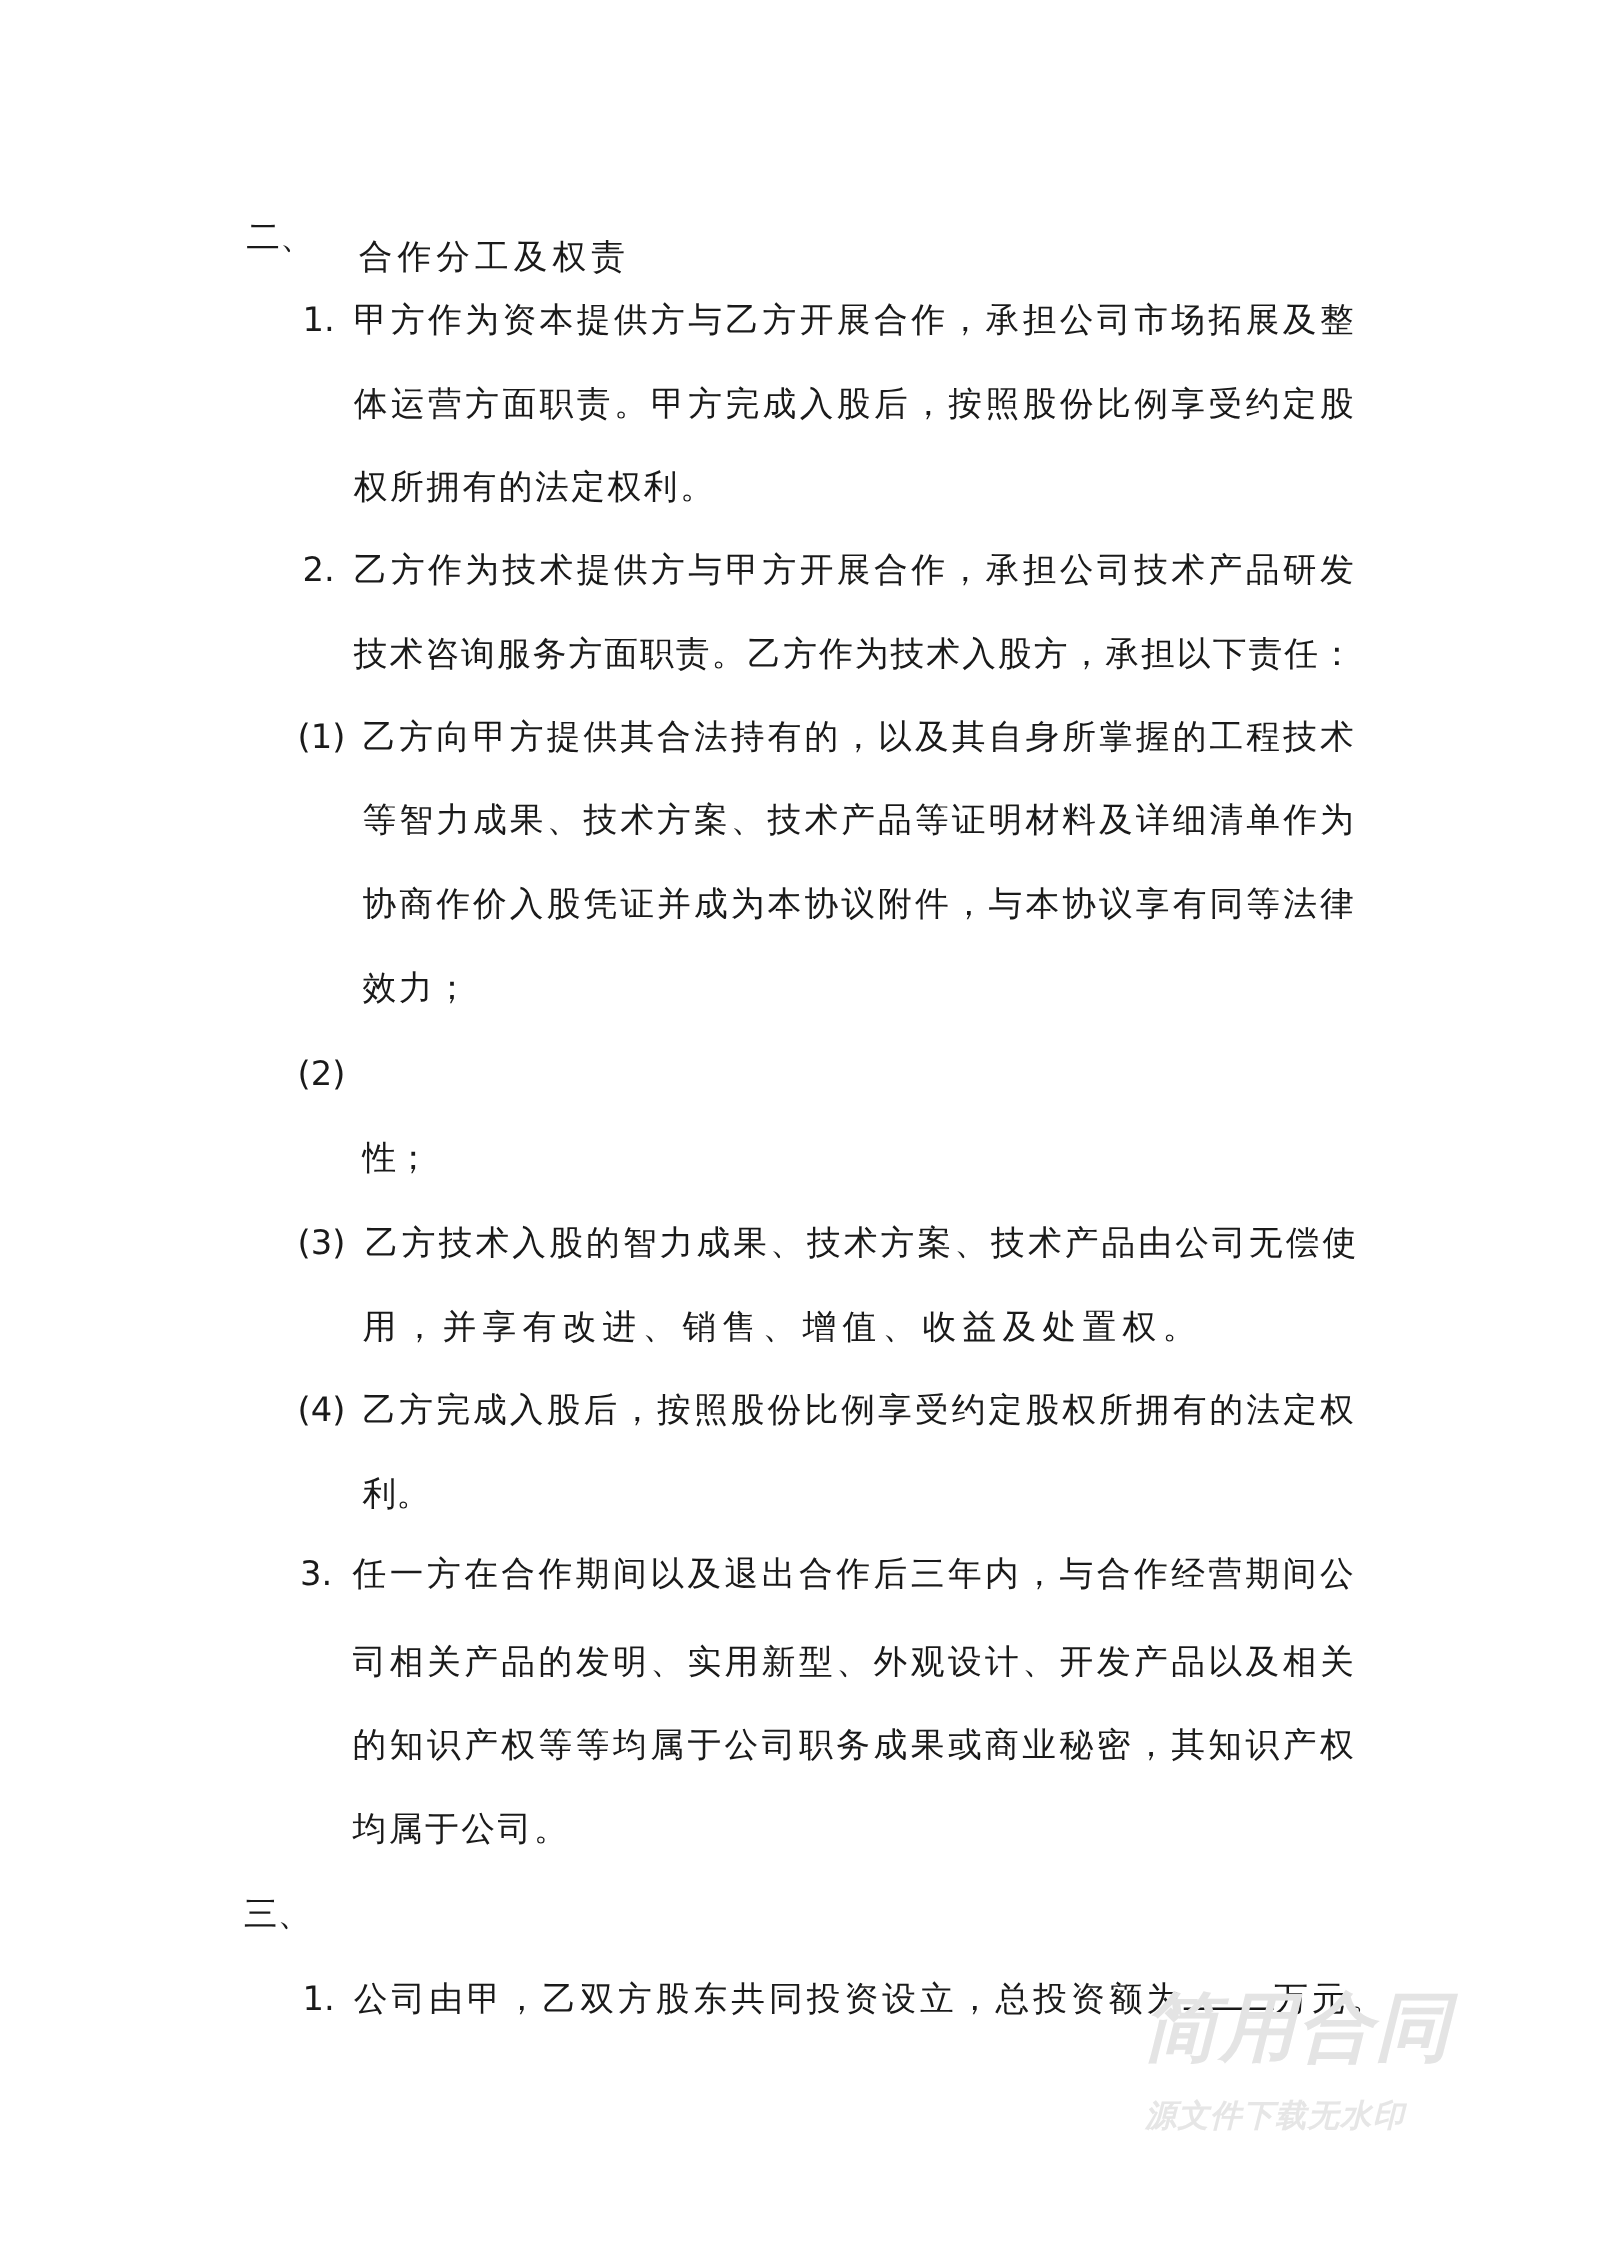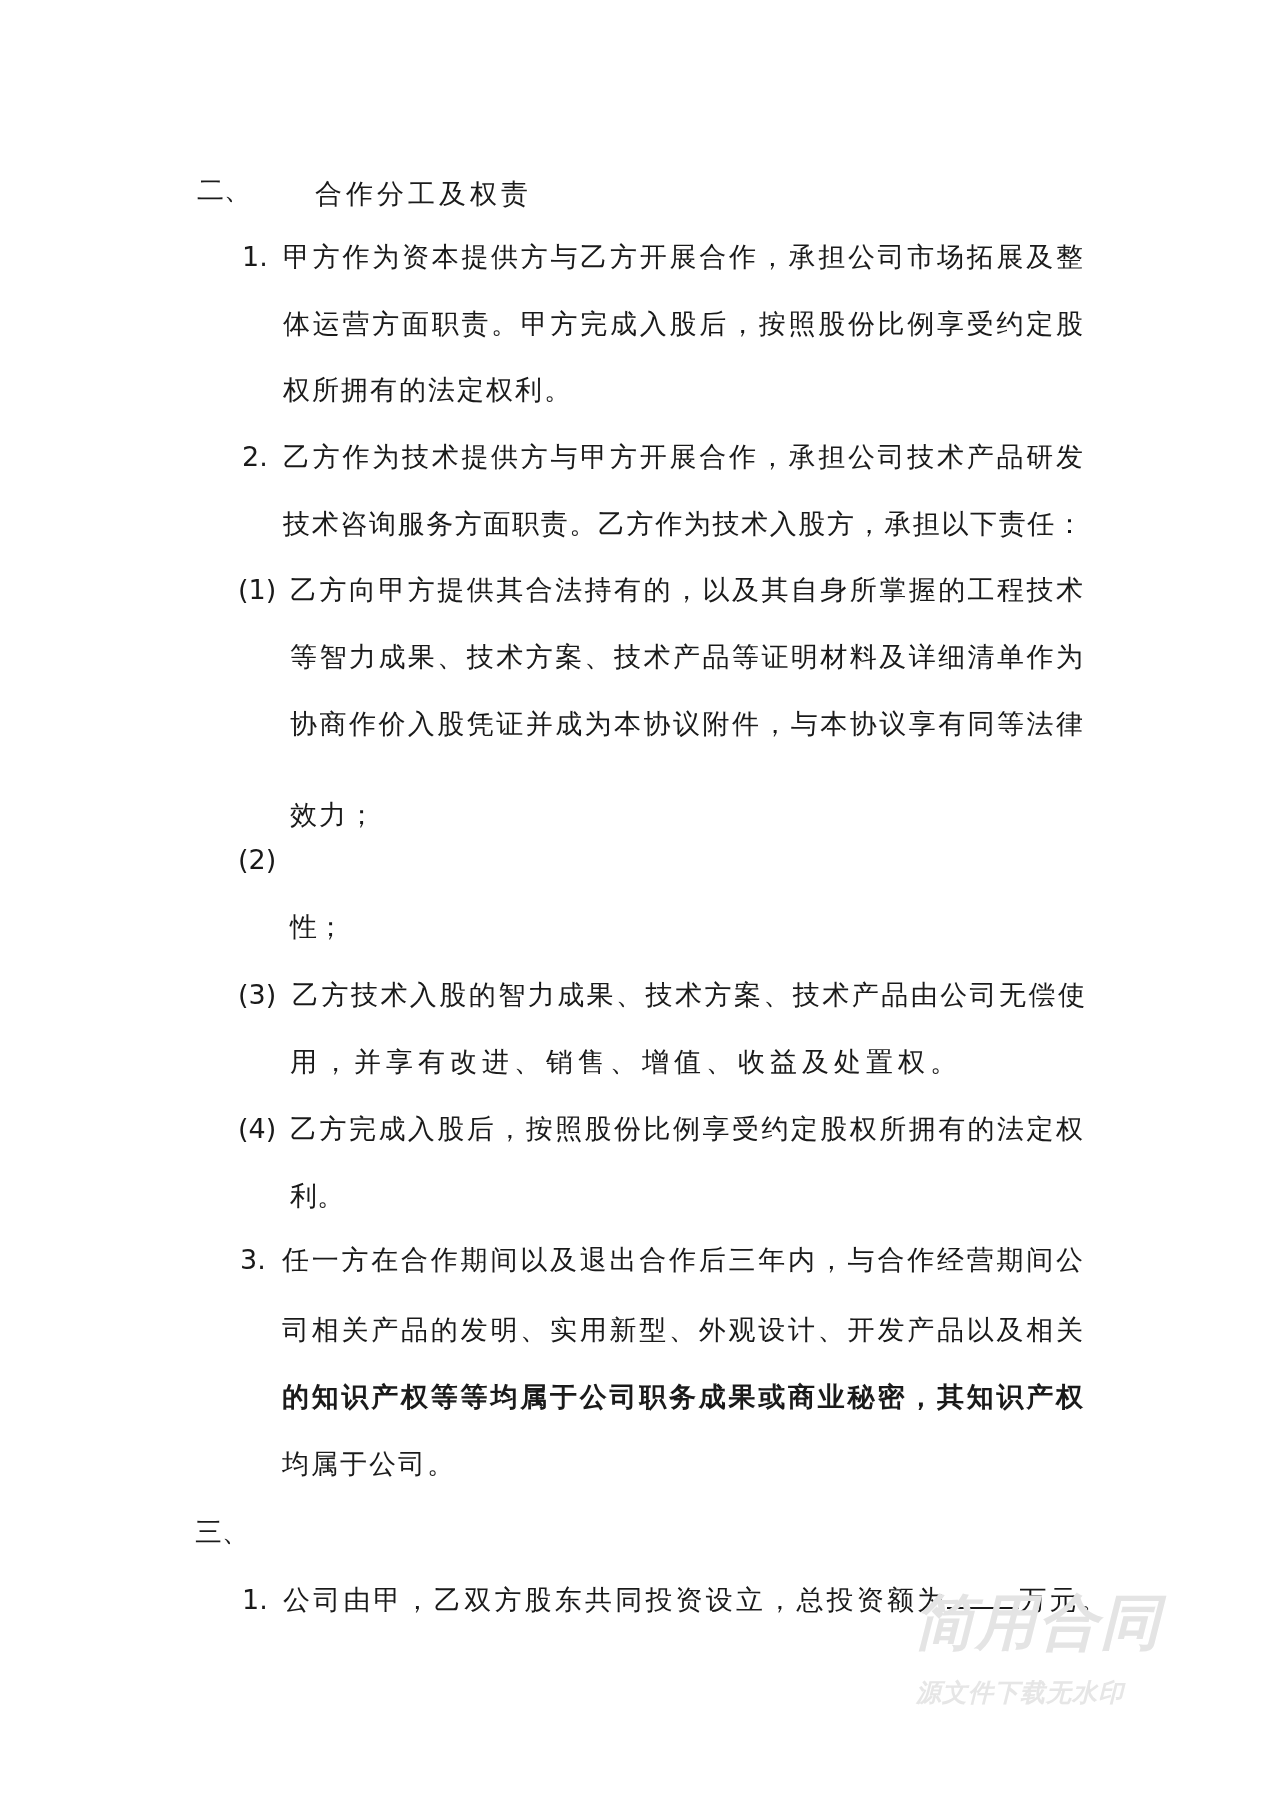--- a/index.html
+++ b/index.html
@@ -29,52 +29,52 @@
     font-family: "DejaVu Sans", sans-serif; font-weight: bold; font-style: italic;
     font-size: 25px; line-height: 34px; color: #e6e6e6; letter-spacing: 1px; white-space: nowrap;
   }
 </style>
 </head>
 <body>
 
 <div class="page">
 
   <div class="num" style="left:197px; top:172px;">二、</div>
-  <div class="ln" style="left:287px; top:176px; letter-spacing:4px;margin-left:28px;">合作分工及权责</div>
+  <div class="ln" style="left:287px; top:188px; letter-spacing:4px;">合作分工及权责</div>
 
   <div class="num" style="left:242px; top:239px;">1.</div>
   <div class="ln full" style="left:283px; top:306px; width:800px;">体运营方面职责。甲方完成入股后，按照股份比例享受约定股</div>
   <div class="ln full" style="left:283px; top:239px; width:800px;">甲方作为资本提供方与乙方开展合作，承担公司市场拓展及整</div>
   <div class="ln" style="left:283px; top:372px; letter-spacing:2px;">权所拥有的法定权利。</div>
 
   <div class="num" style="left:242px; top:439px;">2.</div>
   <div class="ln full" style="left:283px; top:439px; width:800px;">乙方作为技术提供方与甲方开展合作，承担公司技术产品研发</div>
   <div class="ln full" style="left:283px; top:506px; width:800px;">技术咨询服务方面职责。乙方作为技术入股方，承担以下责任：</div>
 
   <div class="num" style="left:238px; top:572px;">(1)</div>
   <div class="ln full" style="left:290px; top:572px; width:793px;">乙方向甲方提供其合法持有的，以及其自身所掌握的工程技术</div>
   <div class="ln full" style="left:290px; top:639px; width:793px;">等智力成果、技术方案、技术产品等证明材料及详细清单作为</div>
   <div class="ln full" style="left:290px; top:706px; width:793px;">协商作价入股凭证并成为本协议附件，与本协议享有同等法律</div>
-  <div class="ln" style="left:290px; top:773px; letter-spacing:2px;margin-top:24px;">效力；</div>
+  <div class="ln" style="left:290px; top:773px; letter-spacing:2px;">效力；</div>
 
   <div class="num" style="left:238px; top:842px;">(2)</div>
   <div class="ln" style="left:290px; top:909px;">性；</div>
 
   <div class="num" style="left:238px; top:977px;">(3)</div>
   <div class="ln full" style="left:292px; top:977px; width:793px;">乙方技术入股的智力成果、技术方案、技术产品由公司无偿使</div>
   <div class="ln" style="left:290px; top:1044px; letter-spacing:5px;">用，并享有改进、销售、增值、收益及处置权。</div>
 
   <div class="num" style="left:238px; top:1111px;">(4)</div>
   <div class="ln full" style="left:290px; top:1111px; width:793px;">乙方完成入股后，按照股份比例享受约定股权所拥有的法定权</div>
   <div class="ln" style="left:290px; top:1178px;">利。</div>
 
   <div class="num" style="left:240px; top:1242px;">3.</div>
   <div class="ln full" style="left:282px; top:1242px; width:801px;">任一方在合作期间以及退出合作后三年内，与合作经营期间公</div>
   <div class="ln full" style="left:282px; top:1312px; width:801px;">司相关产品的发明、实用新型、外观设计、开发产品以及相关</div>
-  <div class="ln full" style="left:282px; top:1379px; width:801px;font-weight:bold;">的知识产权等等均属于公司职务成果或商业秘密，其知识产权</div>
+  <div class="ln full" style="left:282px; top:1379px; width:801px;">的知识产权等等均属于公司职务成果或商业秘密，其知识产权</div>
   <div class="ln" style="left:282px; top:1446px; letter-spacing:2px;">均属于公司。</div>
 
   <div class="num" style="left:195px; top:1514px;">三、</div>
 
   <div class="num" style="left:242px; top:1582px;">1.</div>
   <div class="ln" style="left:283px; top:1582px; width:800px;">
     <span style="letter-spacing:3.2px;">公司由甲，乙双方股东共同投资设立，总投资额为</span><span class="blank"></span><span style="letter-spacing:3px;">万元。</span>
   </div>
 
   <div class="wm1">简用合同</div>

